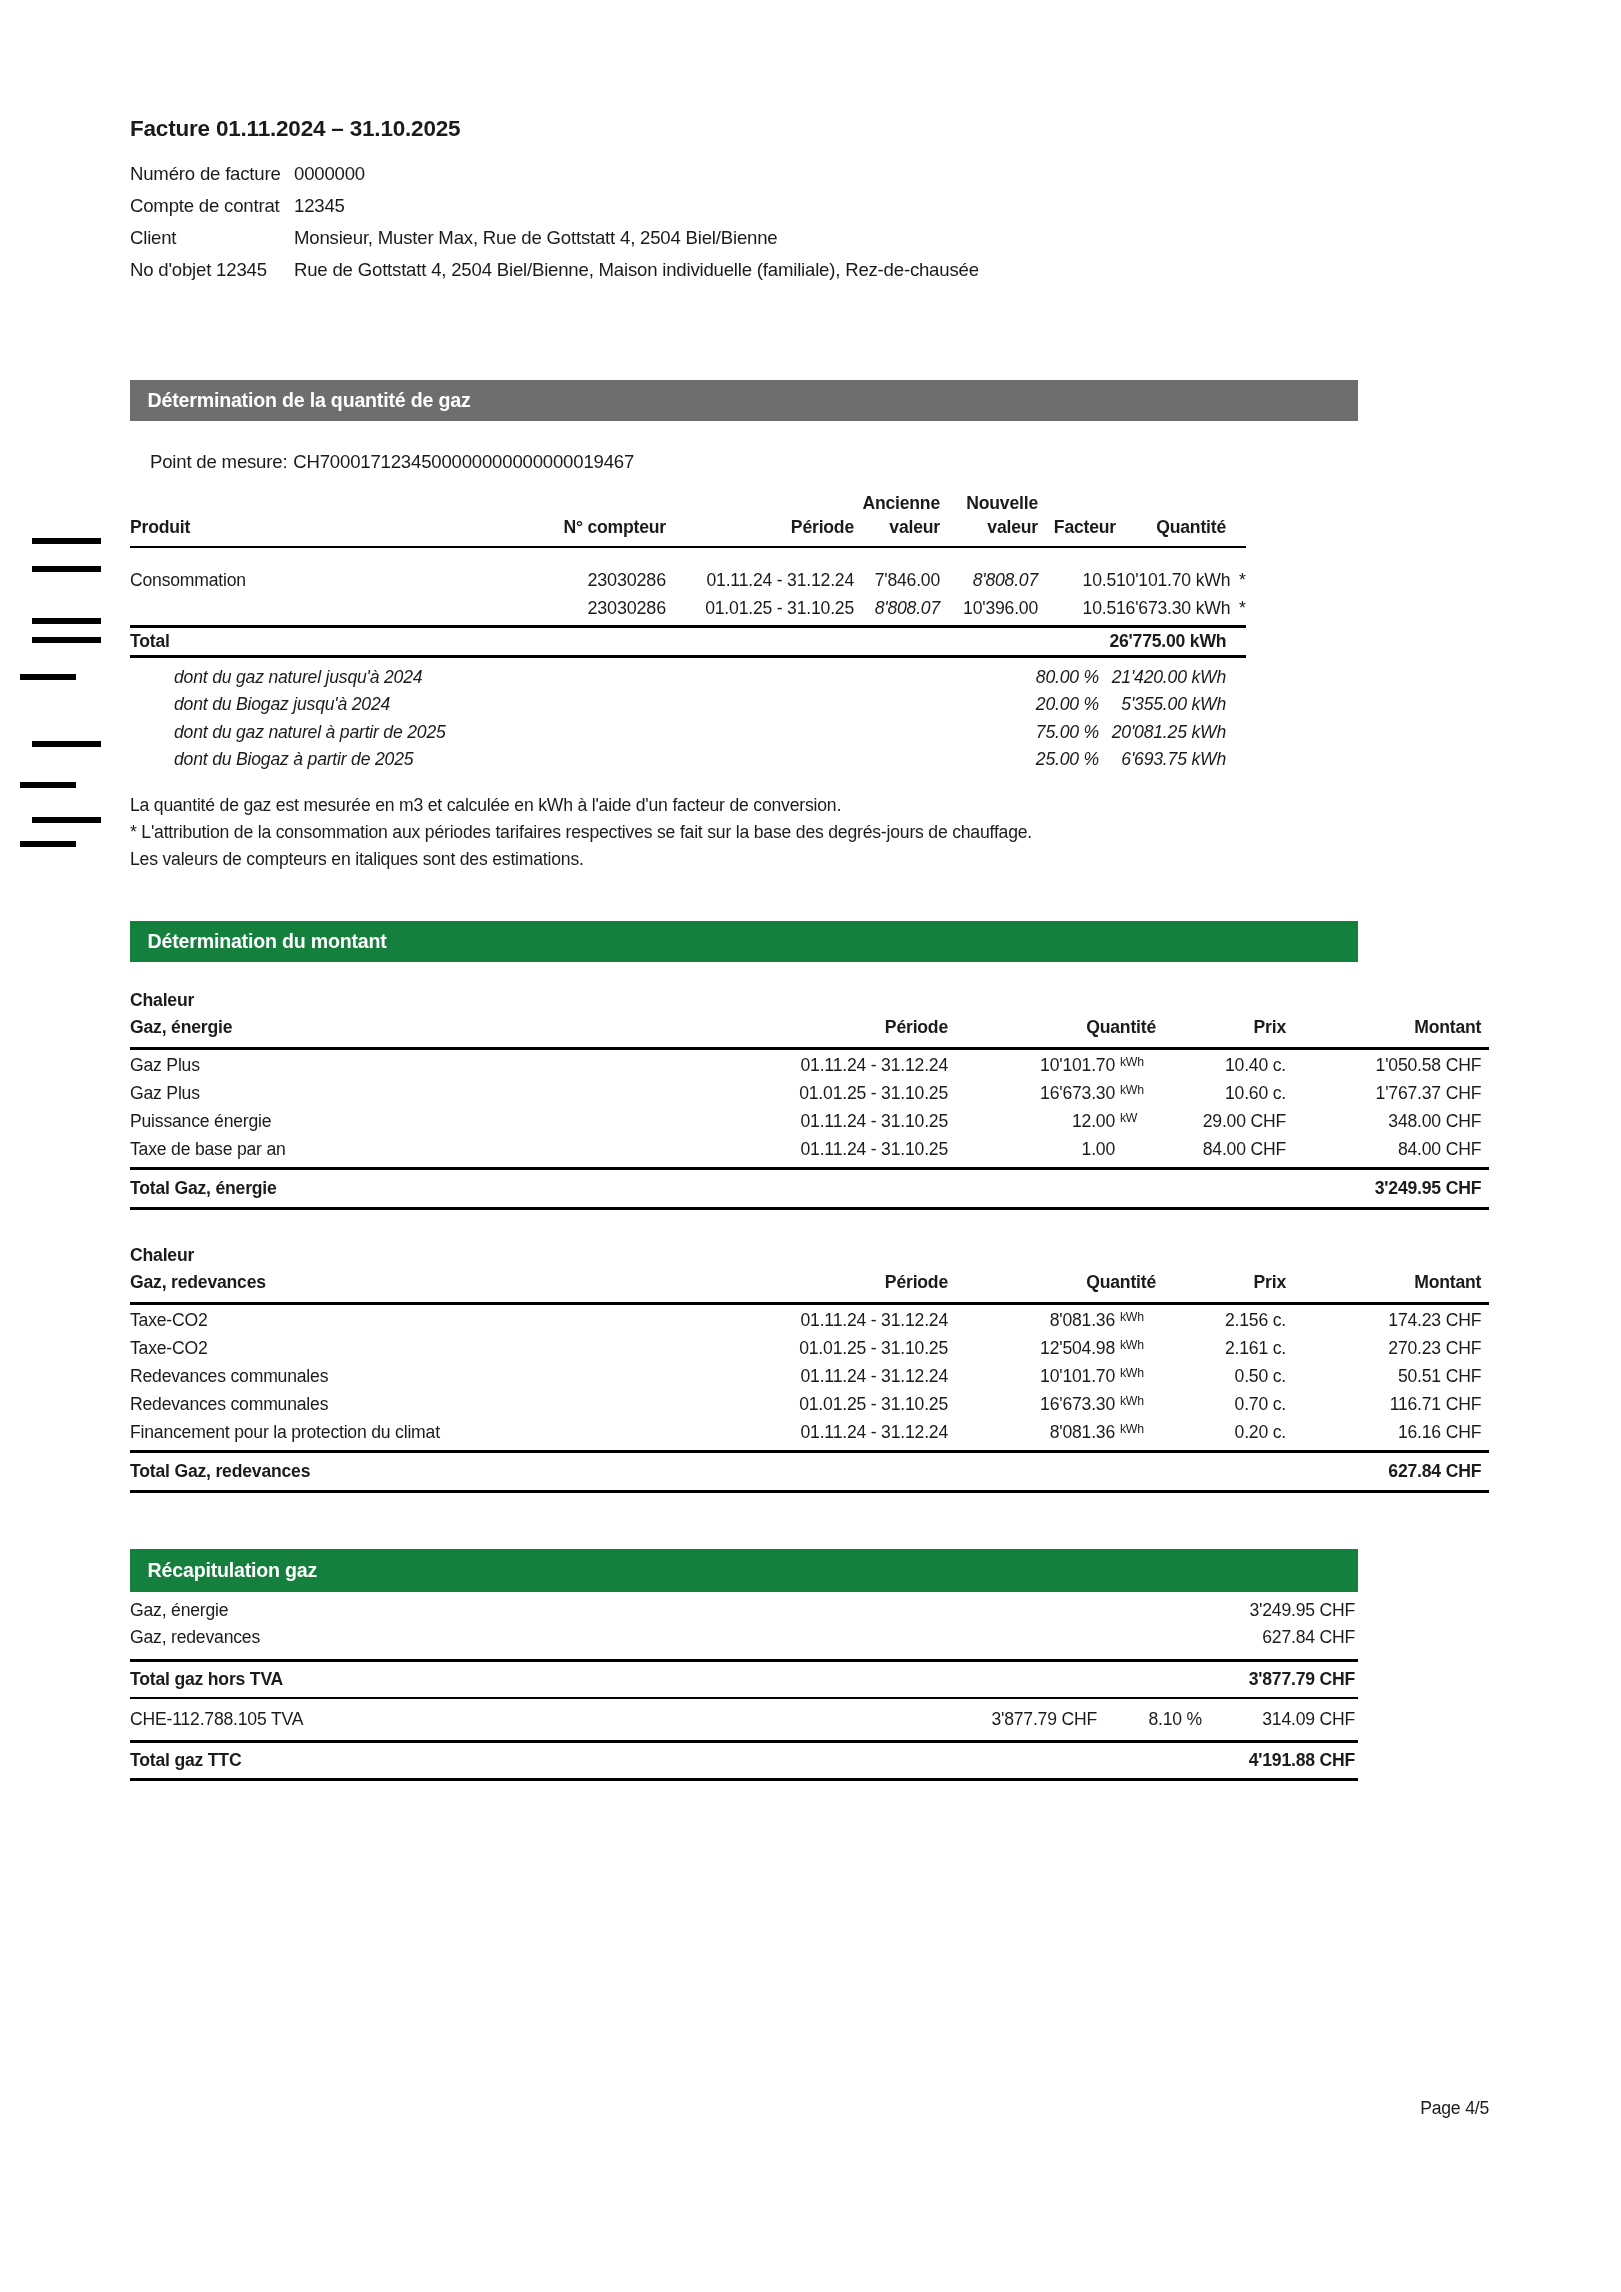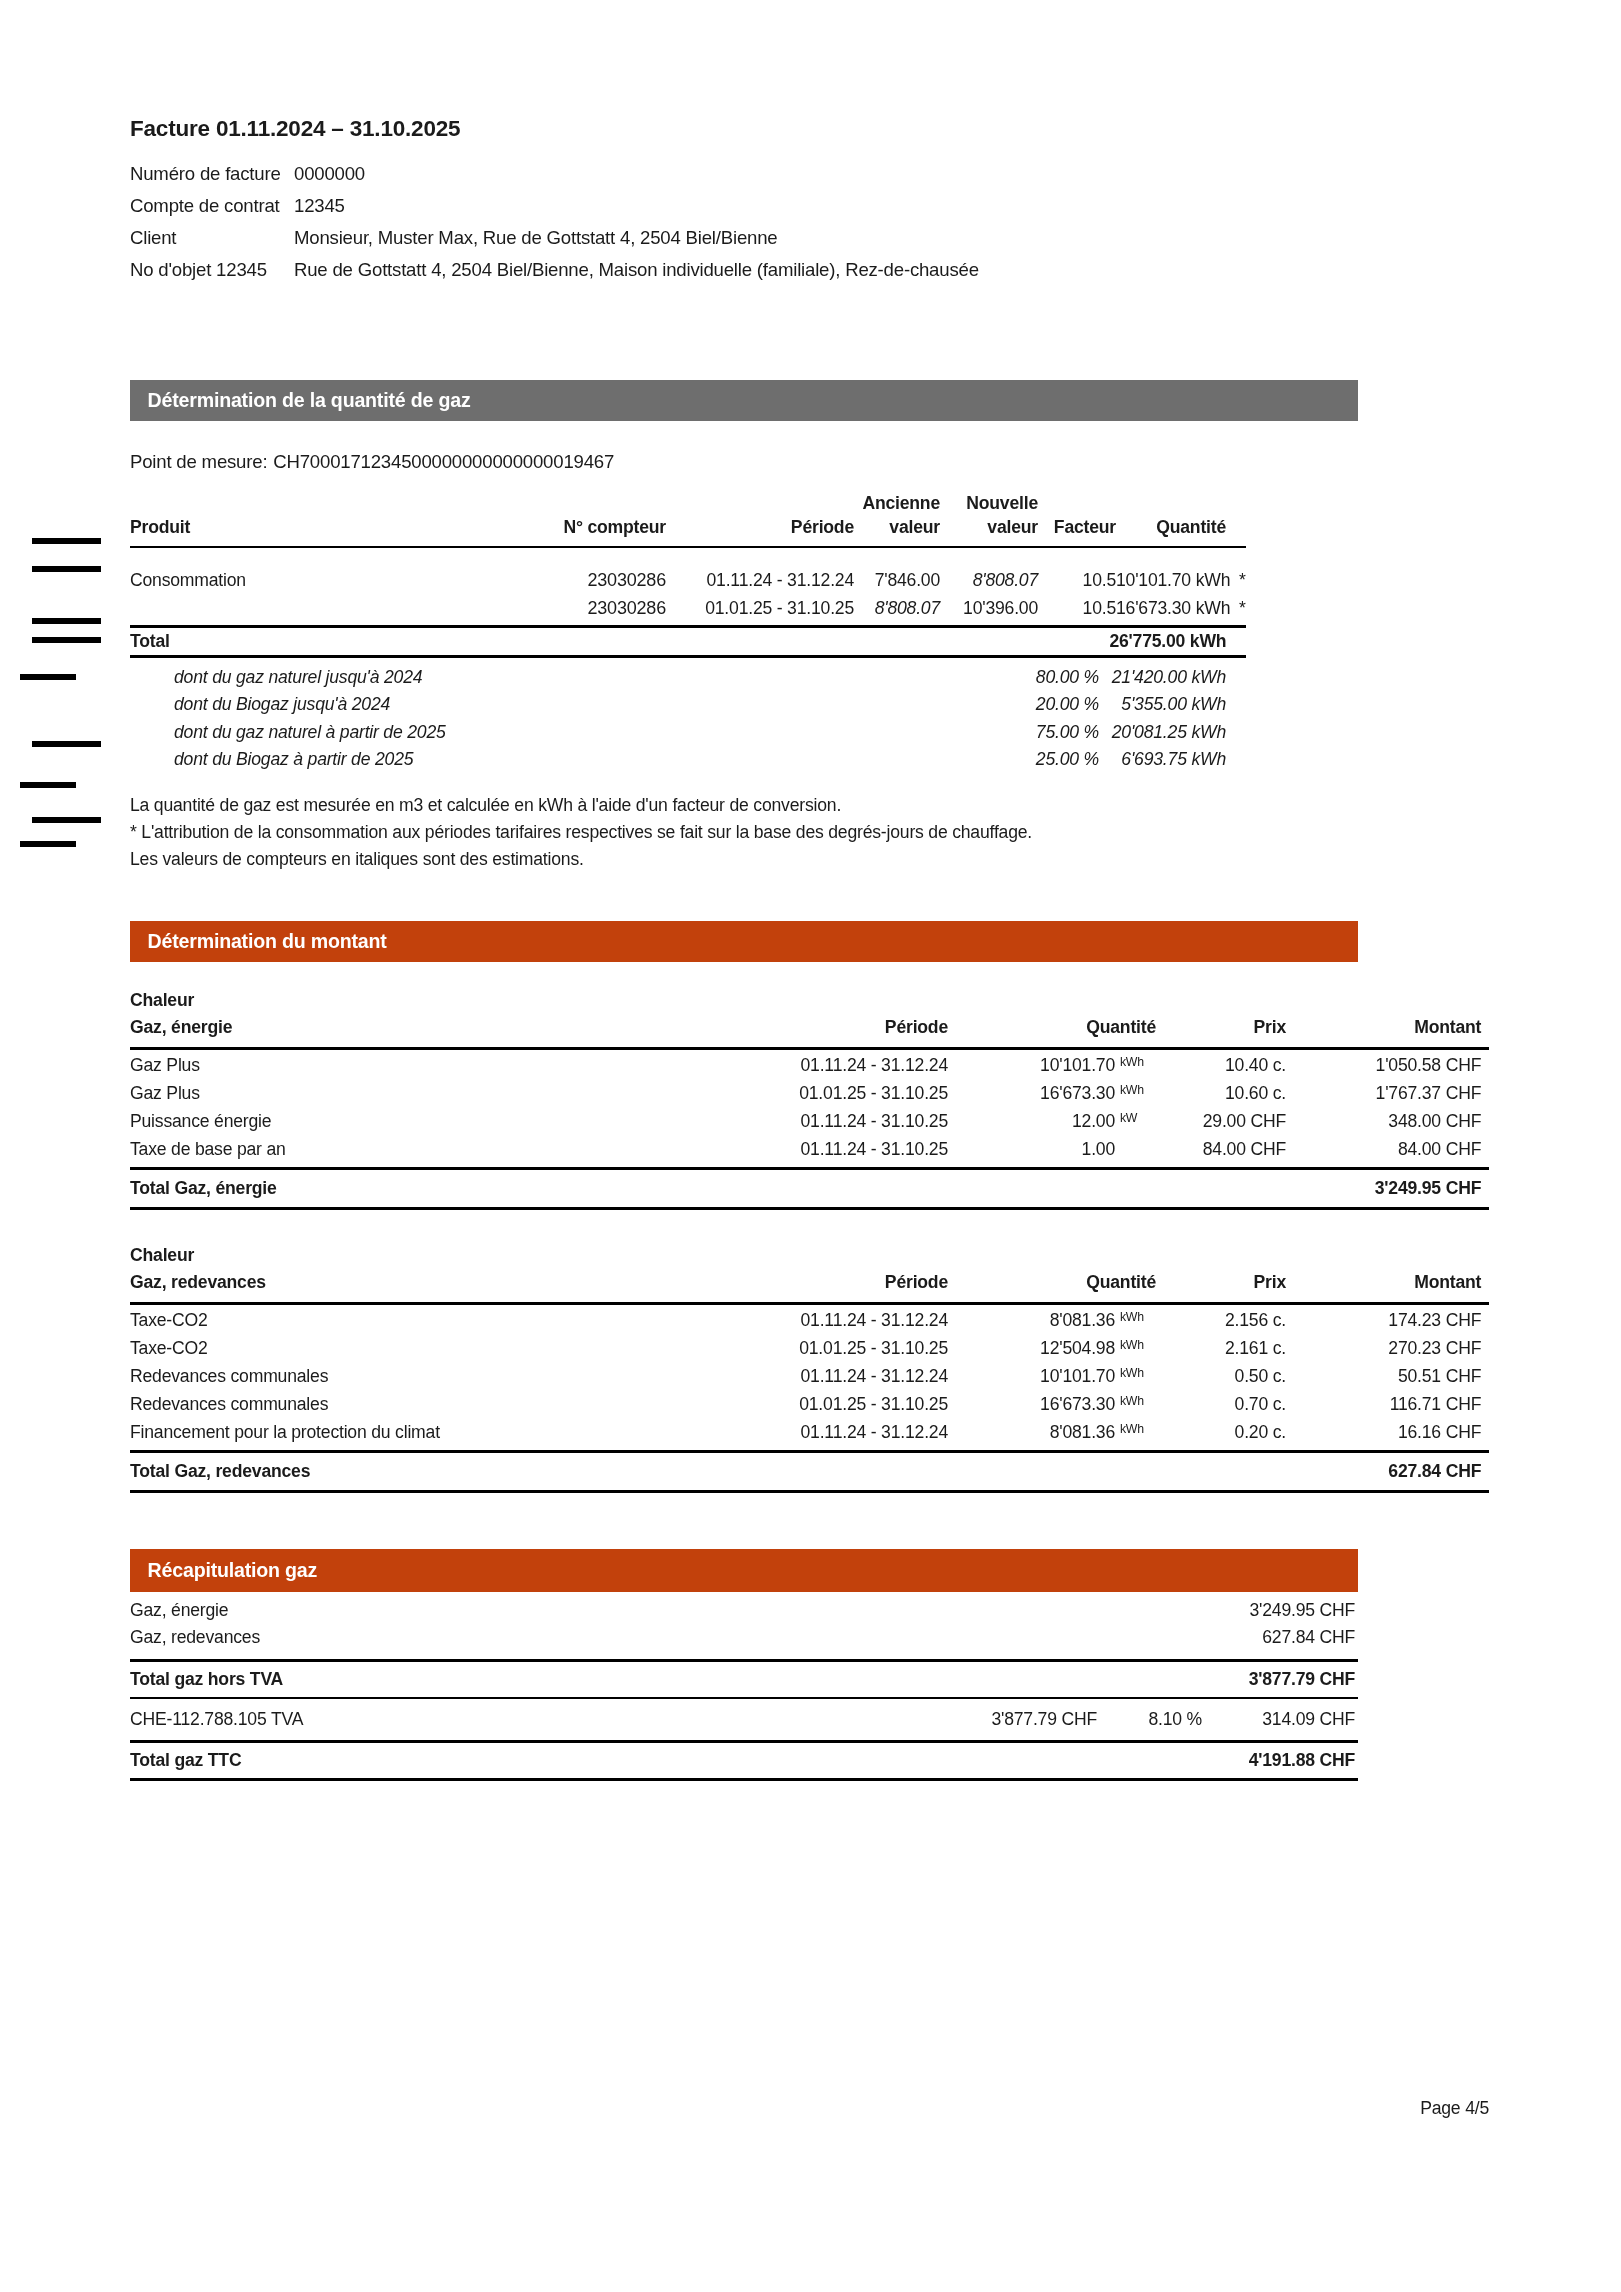--- a/index.html
+++ b/index.html
@@ -12,22 +12,22 @@
   .b{font-weight:700;}
   .i{font-style:italic;}
   .rule{background:#000;height:2.9px;}
   .title{font-size:22.5px;font-weight:700;}
   .info-row{display:flex;height:32px;align-items:baseline;font-size:18.6px;}
   .info-label{width:164px;flex:none;}
   .info-value{flex:1;}
   .banner{height:41px;line-height:41px;color:#fff;font-weight:700;font-size:19.6px;
           padding-left:17.6px;letter-spacing:-0.2px;}
   .banner-dark{background:#6e6e6e;}
-  .banner-light{background:#c2410c;}
-  .measure{font-size:18.6px;}
+  .banner-light{background:#15803d;}
+  .measure{font-size:18.6px;margin-left:20px;}
   
   .t1{width:1116px;}
   .t1 .row{height:27.4px;}
   .t1 .hrowA{height:23.5px;}
   .t1 .hrowB{height:29px;}
   .t1c1{width:235px;flex:none;}
   .t1c2{width:301px;flex:none;text-align:right;}
   .t1c3{width:188px;flex:none;text-align:right;}
   .t1c4{width:86px;flex:none;text-align:right;}
   .t1c5{width:98px;flex:none;text-align:right;}

